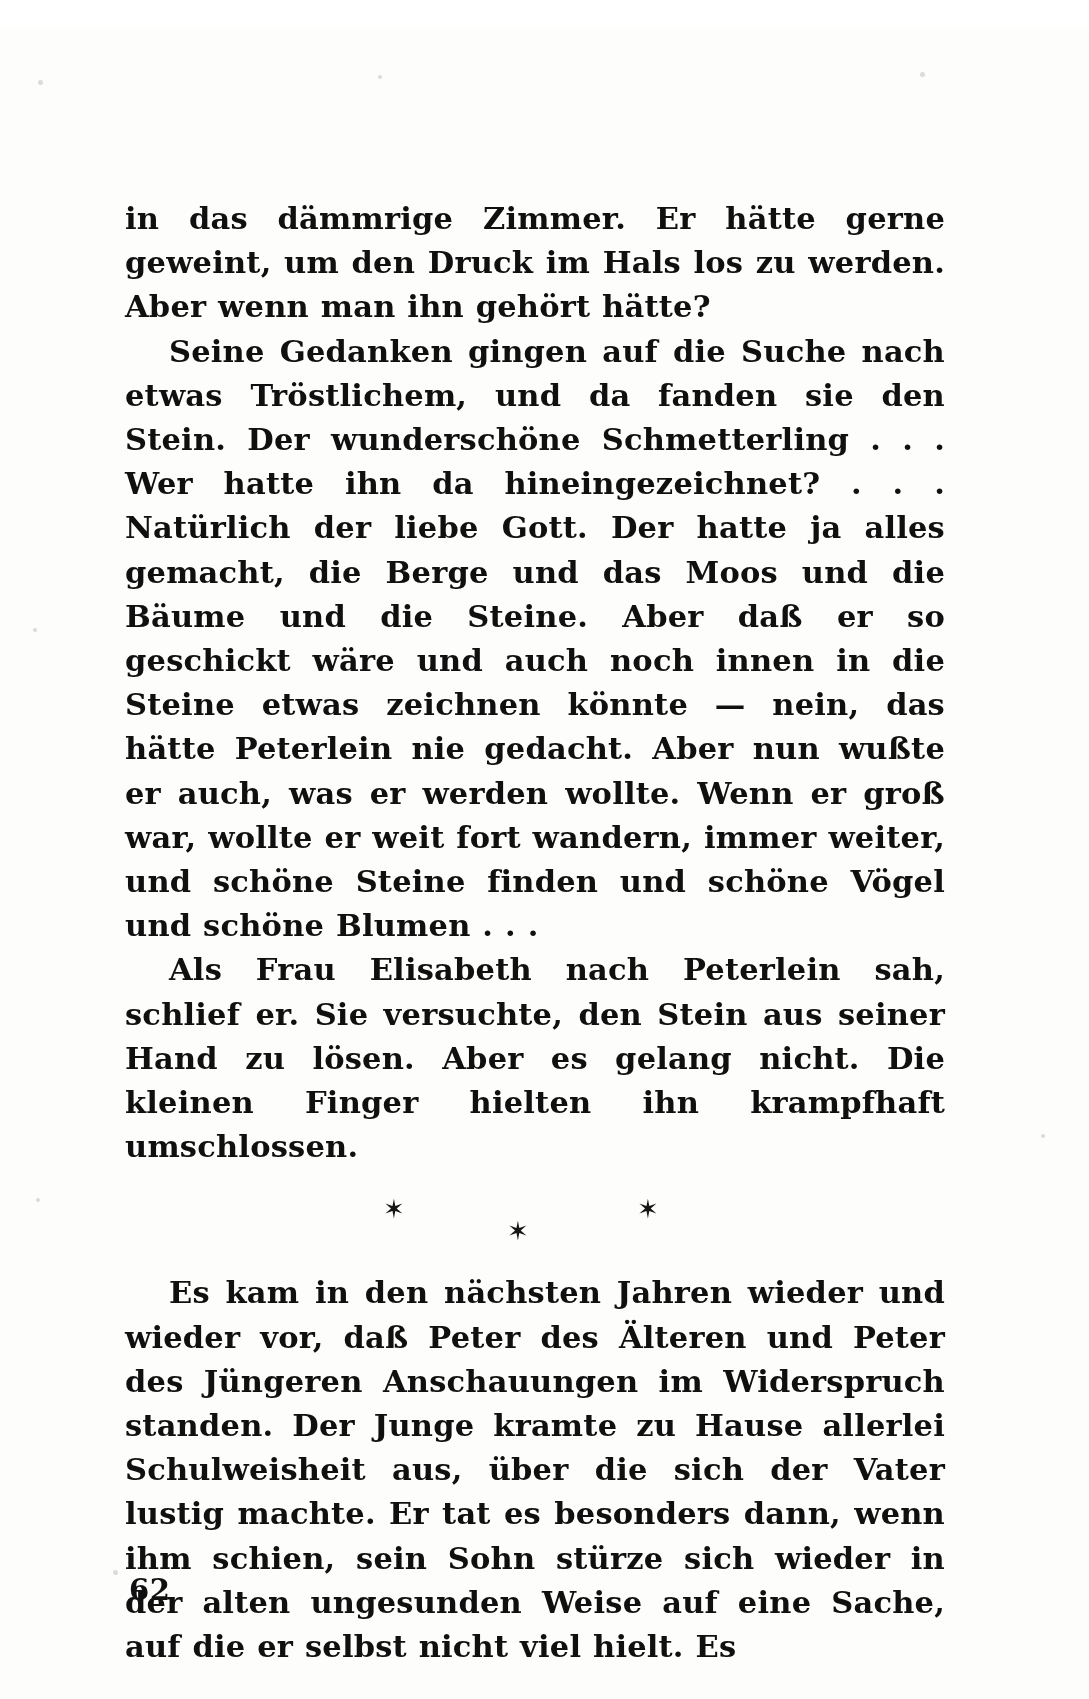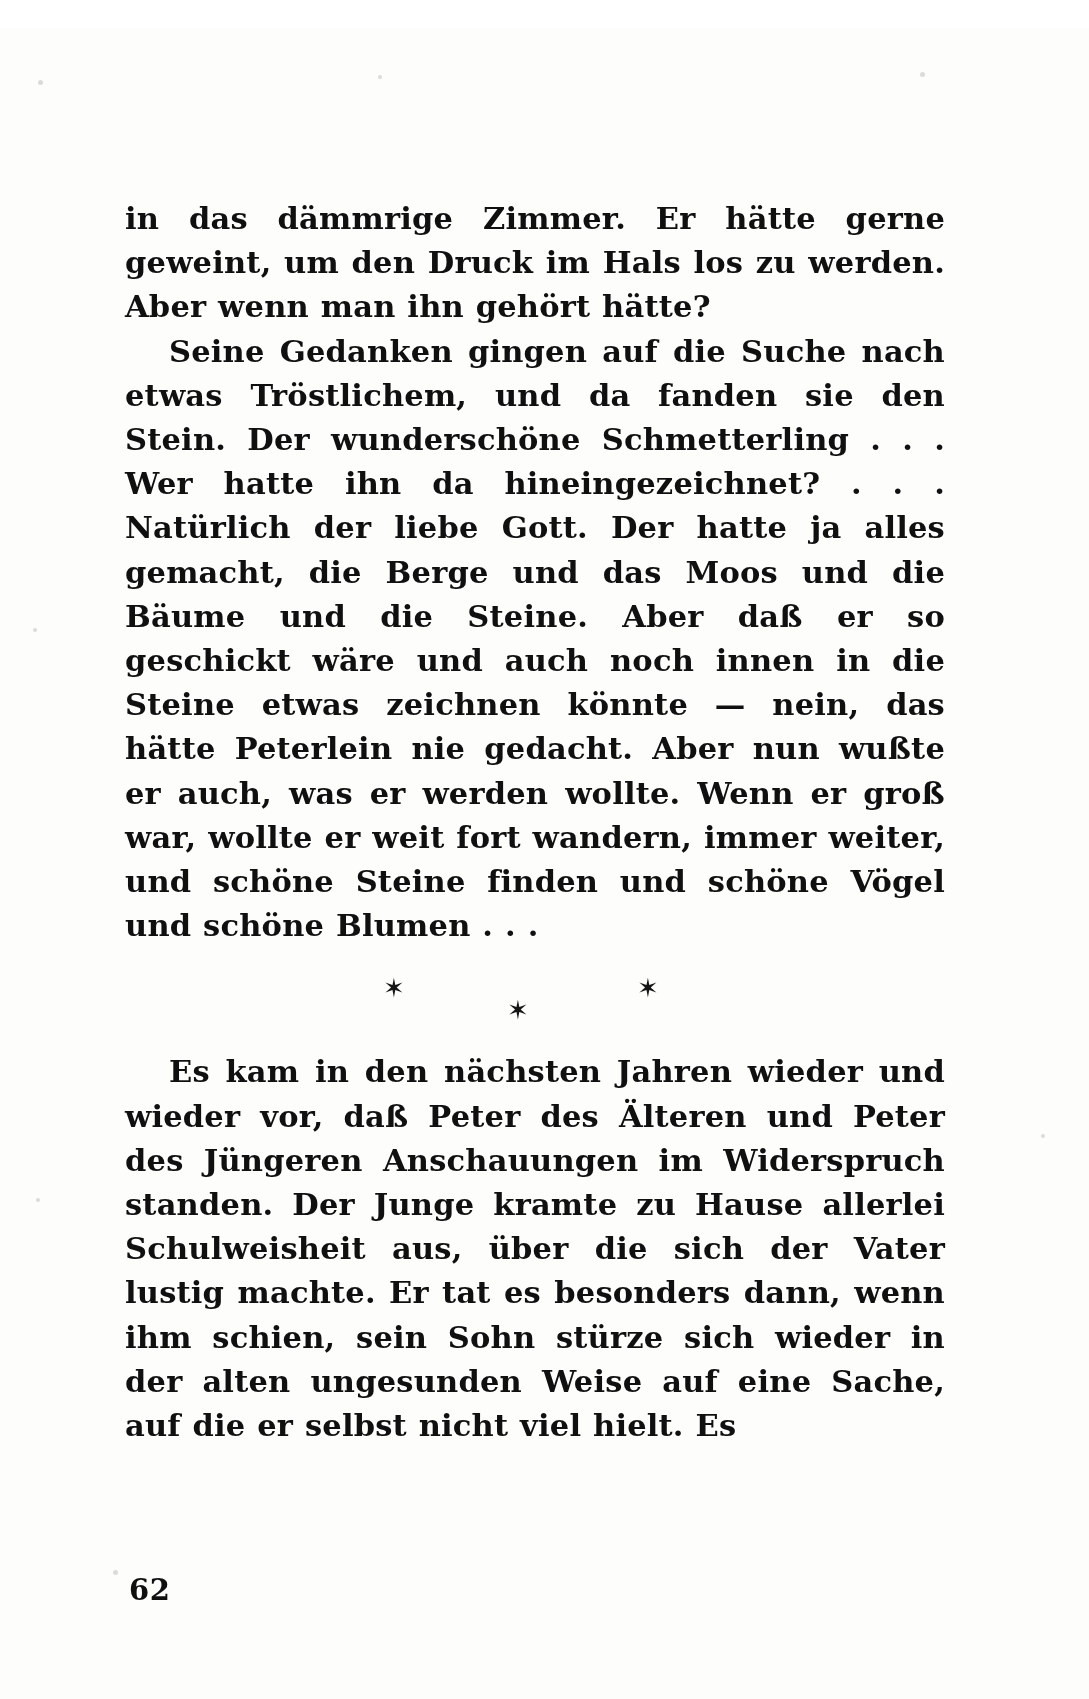--- a/index.html
+++ b/index.html
@@ -83,20 +83,21 @@
 <body>
 
 <div class="page">
 
   <div class="text-block">
 
     <p class="para">in das dämmrige Zimmer. Er hätte gerne geweint, um den Druck im Hals los zu werden. Aber wenn man ihn gehört hätte?</p>
 
     <p class="para indent">Seine Gedanken gingen auf die Suche nach etwas Tröstlichem, und da fanden sie den Stein. Der wunderschöne Schmetterling . . . Wer hatte ihn da hineingezeichnet? . . . Natürlich der liebe Gott. Der hatte ja alles gemacht, die Berge und das Moos und die Bäume und die Steine. Aber daß er so geschickt wäre und auch noch innen in die Steine etwas zeichnen könnte — nein, das hätte Peterlein nie gedacht. Aber nun wußte er auch, was er werden wollte. Wenn er groß war, wollte er weit fort wandern, immer weiter, und schöne Steine finden und schöne Vögel und schöne Blumen . . .</p>
 
+    <p class="para indent">Als Frau Elisabeth nach Peterlein sah, schlief er. Sie versuchte, den Stein aus seiner Hand zu lösen. Aber es gelang nicht. Die kleinen Finger hielten ihn krampfhaft umschlossen.</p>
 
     <div class="stars">
       <span class="star-1">✶</span>
       <span class="star-2">✶</span>
       <span class="star-3">✶</span>
     </div>
 
     <p class="para indent">Es kam in den nächsten Jahren wieder und wieder vor, daß Peter des Älteren und Peter des Jüngeren Anschauungen im Widerspruch standen. Der Junge kramte zu Hause allerlei Schulweisheit aus, über die sich der Vater lustig machte. Er tat es besonders dann, wenn ihm schien, sein Sohn stürze sich wieder in der alten ungesunden Weise auf eine Sache, auf die er selbst nicht viel hielt. Es</p>
 
   </div>

